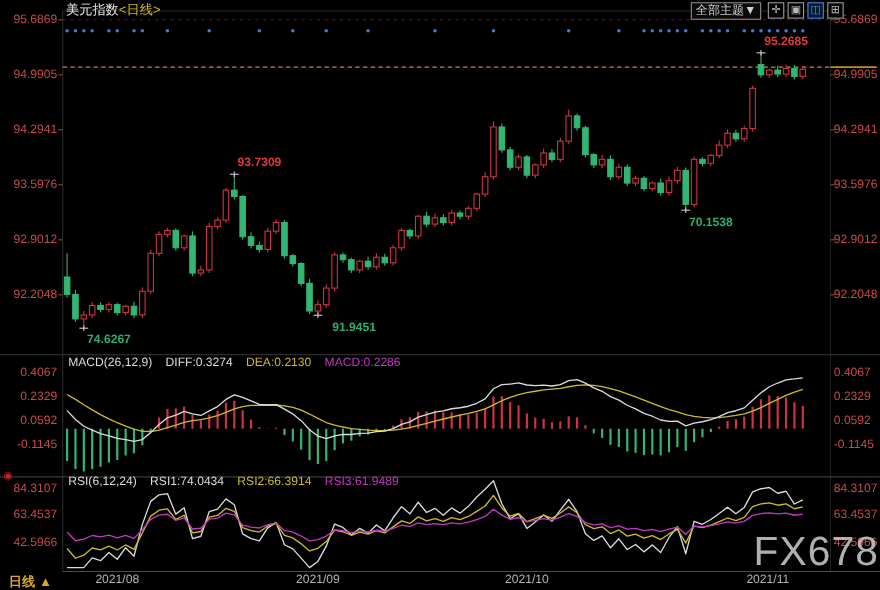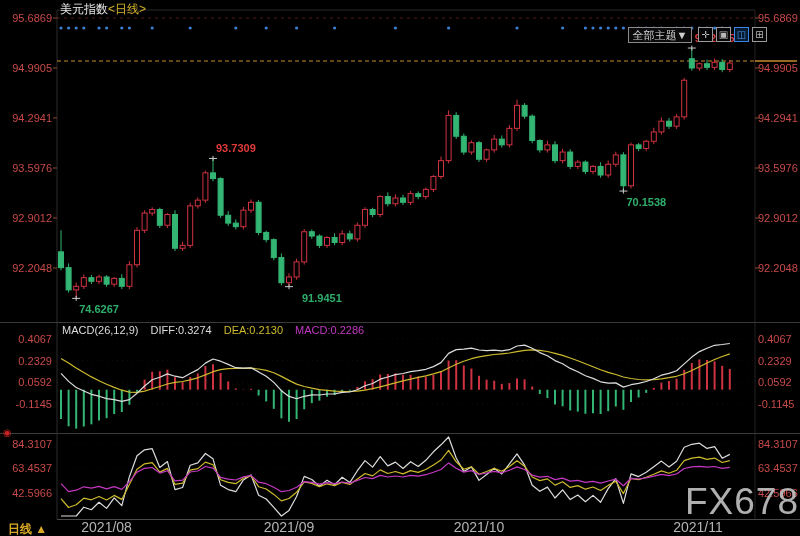--- a/index.html
+++ b/index.html
@@ -5,39 +5,39 @@
   html,body{margin:0;padding:0;background:#000;}
   .chart-root{
     position:relative;width:800px;height:536px;background:#000;overflow:hidden;
     font-family:"Liberation Sans","DejaVu Sans",sans-serif;
   }
   svg{position:absolute;left:0;top:0;}
   .overlay{position:absolute;left:0;top:0;width:800px;height:536px;pointer-events:none;}
   .title-bar{position:absolute;left:60px;top:2px;font-size:12px;line-height:14px;}
   .title-symbol{color:#e6e6e6;}
   .title-period{color:#d8b62a;}
-  .toolbar{position:absolute;top:2px;left:0;width:800px;height:18px;margin-top:25px;}
+  .toolbar{position:absolute;top:2px;left:0;width:800px;height:18px;}
   .theme-btn{
     position:absolute;left:628px;top:0;width:64px;height:16px;
     background:#0a0a0a;border:1px solid #8a8a8a;color:#cfcfcf;
     font-size:11px;line-height:14px;text-align:center;cursor:pointer;
     font-family:inherit;padding:0;pointer-events:auto;
   }
   .tool-btn{
     position:absolute;top:0;width:15px;height:15px;background:#050505;
     border:1px solid #9a9a9a;color:#b8b8b8;font-size:10px;line-height:13px;
     text-align:center;padding:0;cursor:pointer;font-family:inherit;pointer-events:auto;
   }
   .tool-btn.active{border-color:#3a86e0;color:#4a9ae8;background:#061a30;}
   .panel-header{position:absolute;font-size:11px;line-height:12px;white-space:nowrap;}
   .panel-header span{margin-right:9px;text-align:center;}
   .hdr-white{color:#dcdcdc;} .hdr-yellow{color:#cdba2e;} .hdr-magenta{color:#c238c2;}
   .axis-label{position:absolute;font-size:11px;line-height:12px;color:#c84a4a;white-space:nowrap;}
   .axis-left{width:52px;text-align:right;}
-  .x-label{position:absolute;font-size:14px;line-height:12px;color:#b4b4b4;transform:translateX(-50%);white-space:nowrap;}
+  .x-label{position:absolute;font-size:11px;line-height:12px;color:#b4b4b4;transform:translateX(-50%);white-space:nowrap;}
   .annot{position:absolute;font-size:11px;font-weight:bold;line-height:12px;white-space:nowrap;}
   .period-tag{position:absolute;left:8px;top:521px;font-size:12px;font-weight:bold;color:#d8a826;}
   .watermark{position:absolute;left:685px;top:481px;font-size:37px;font-weight:normal;
     color:rgba(200,200,200,0.88);letter-spacing:1px;}
   .rec-dot{position:absolute;left:3px;top:427px;font-size:10px;color:#cc2222;}
 </style>
 </head>
 <body>
 
 <div class="chart-root">
@@ -442,20 +442,26 @@
       <button class="tool-btn" style="left:752px">⊞</button>
     </div>
 
     <div class="panel-header" style="left:62px;top:324px;">
       <span class="hdr-white">MACD(26,12,9)</span>
       <span class="hdr-white">DIFF:0.3274</span>
       <span class="hdr-yellow">DEA:0.2130</span>
       <span class="hdr-magenta">MACD:0.2286</span>
     </div>
 
+    <div class="panel-header" style="left:62px;top:432px;">
+      <span class="hdr-white">RSI(6,12,24)</span>
+      <span class="hdr-white">RSI1:74.0434</span>
+      <span class="hdr-yellow">RSI2:66.3914</span>
+      <span class="hdr-magenta">RSI3:61.9489</span>
+    </div>
 
     <div class="rec-dot">◉</div>
 
     <div class="period-tag" style="pointer-events:auto;cursor:pointer;">
       <span>日线</span>
       <span>▲</span>
     </div>
 
     <div class="watermark">FX678</div>
   </div>

